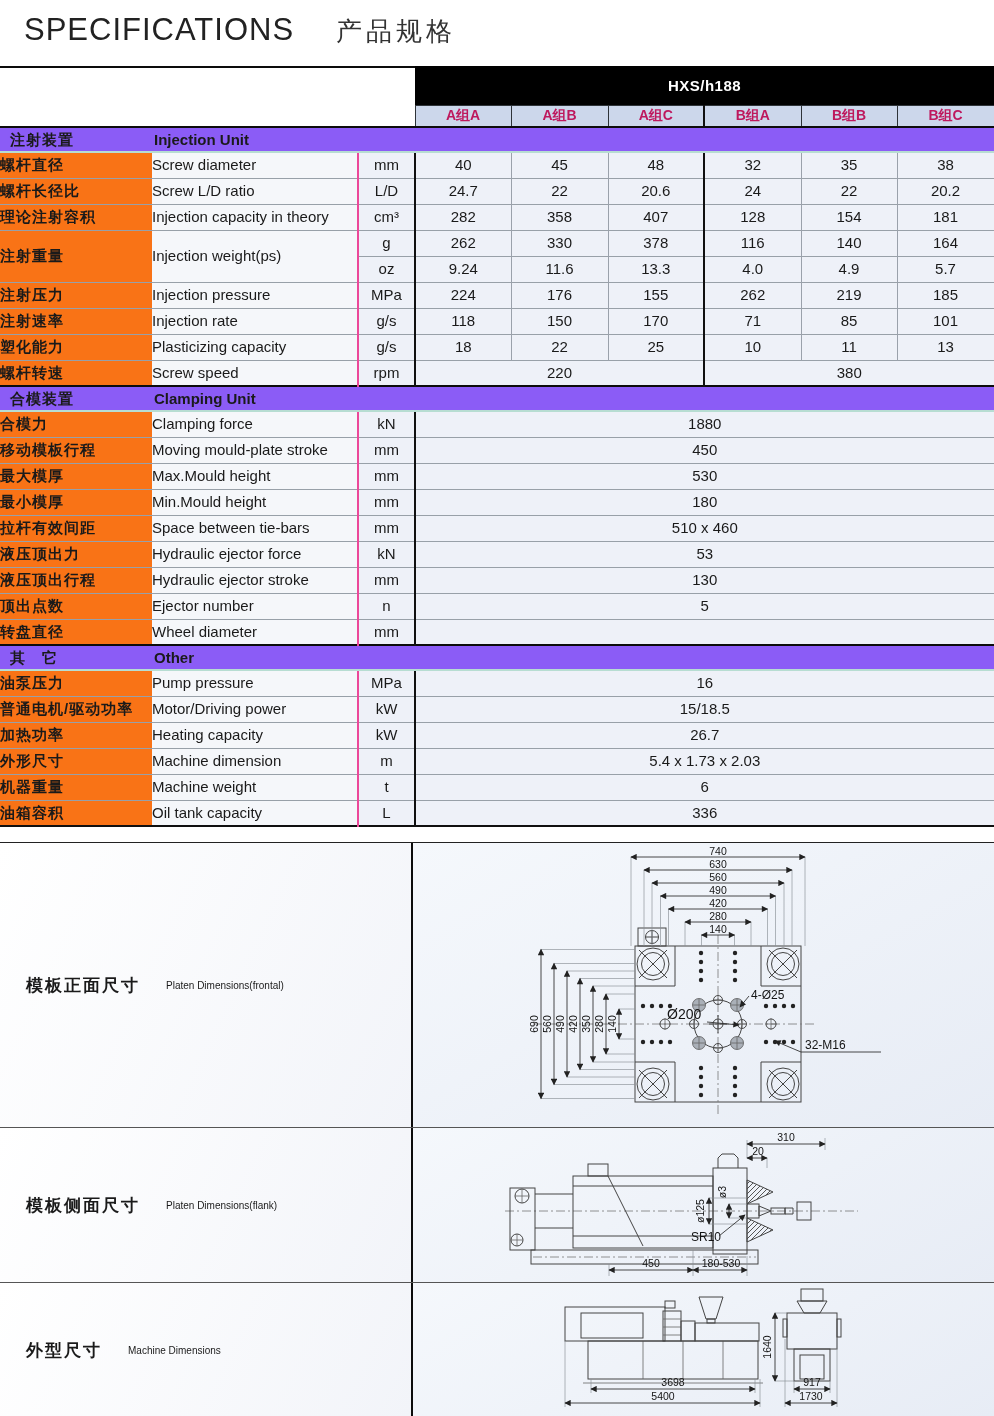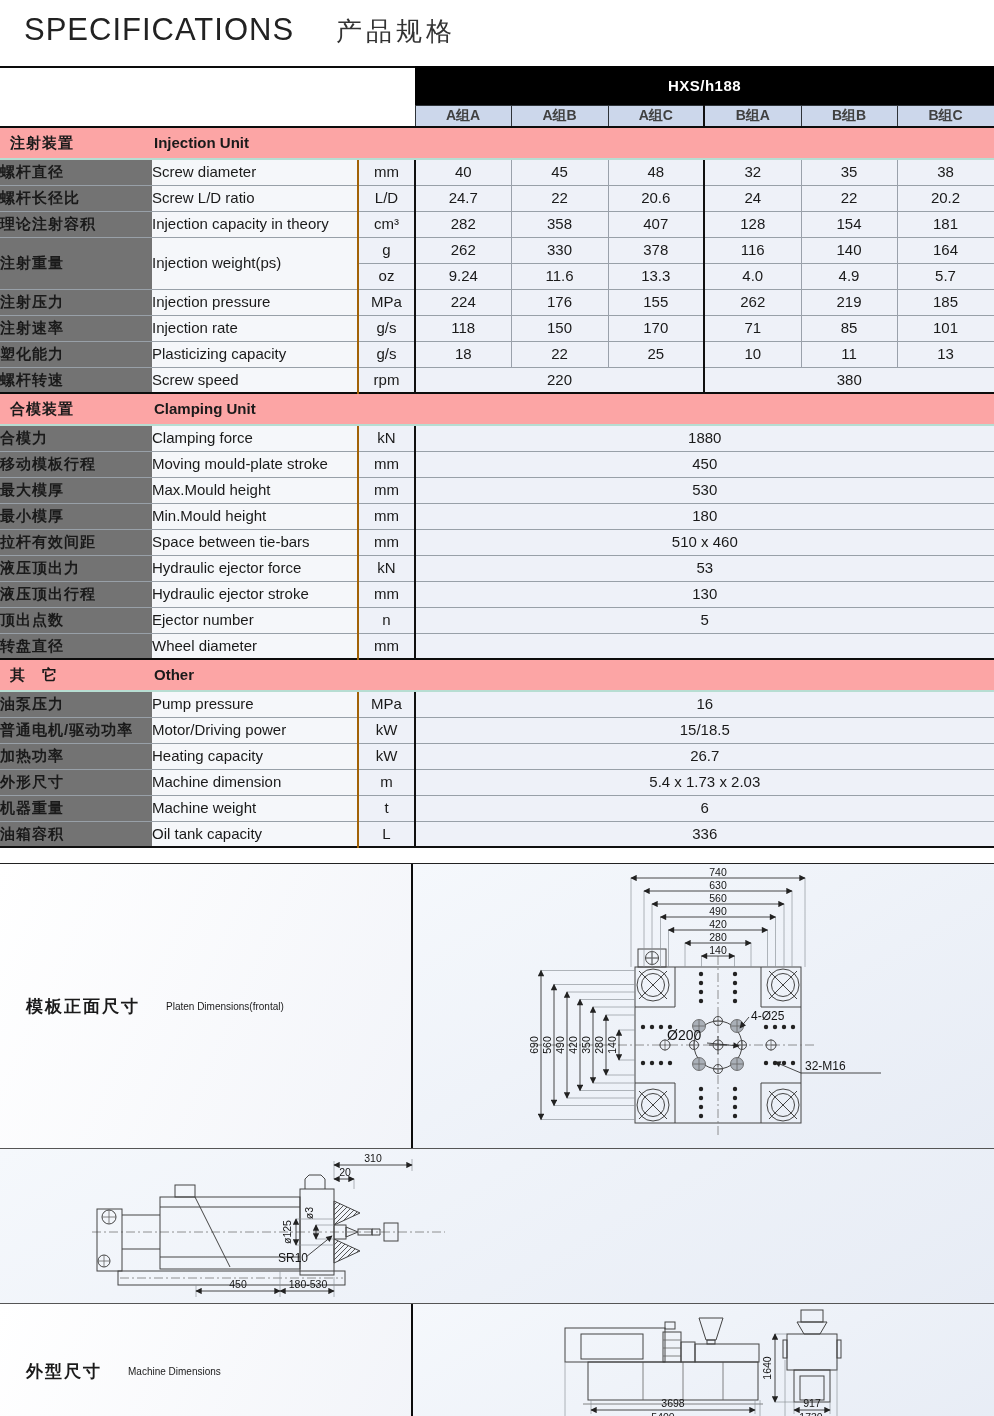--- a/index.html
+++ b/index.html
@@ -11,38 +11,38 @@
   }
   
   .page-title { padding:12px 0 0 24px; height:56px; white-space:nowrap; }
   .t-en { font-size:31px; font-weight:400; letter-spacing:1px; color:#222; }
   .t-zh { font-size:26px; color:#333; margin-left:42px; letter-spacing:4px; }
 
   
   table.spec { width:994px; border-collapse:collapse; table-layout:fixed; margin-top:10px;
                border-bottom:2px solid #101010; }
   table.spec td { height:26px; font-size:15px; padding:0; vertical-align:middle; line-height:1.05; }
-  td.zh   { padding-left:10px; font-weight:700; background:#737373; letter-spacing:1px; }
+  td.zh   { padding-left:10px; font-weight:700; background:#f97316; letter-spacing:1px; }
   td.en   { padding-left:2px;  background:#f5f7fa; font-size:14.5px; }
   td.unit { text-align:center; background:#eef1f8;
-            border-left:2px solid #a16207; border-right:2px solid #101010; }
+            border-left:2px solid #ec4899; border-right:2px solid #101010; }
   td.val  { text-align:center; background:#eef1f8; border-left:1px solid #9aa1ab; }
   td.val:last-child { border-right:1.5px solid #333; }
   td.vb   { border-left:2px solid #101010 !important; }
   tr.datarow td { border-top:1px solid #98a0a8; }
   tr.secrow td { border-top:2.5px solid #0c0c0c; border-bottom:2px solid #b7ddd2;
-                 background:#fca5a5; font-weight:700; height:32px; }
+                 background:#8b5cf6; font-weight:700; height:25px; }
   tr.secrow td.sec-zh { padding-left:10px; letter-spacing:1px; }
   tr.secrow td.sec-en { padding-left:2px; }
   tr.mrow td.blank  { background:#fff; border-top:2.5px solid #0c0c0c; }
   tr.mrow td.model  { background:#000; color:#fff; font-weight:700; font-size:15px;
                       text-align:center; height:38px; border-top:2.5px solid #000; letter-spacing:.5px;}
   tr.hrow td { height:22px; }
   tr.hrow td.blank2  { background:#fff; border-bottom:2.5px solid #0c0c0c; }
-  tr.hrow td.colhead { background:#ccd7eb; color:#404040; font-weight:700; font-size:14px;
+  tr.hrow td.colhead { background:#ccd7eb; color:#be185d; font-weight:700; font-size:14px;
                        text-align:center; border:1px solid #2e3338; border-bottom:2.5px solid #0c0c0c; }
 
   
   .diagrams { width:994px; margin-top:15px; border-top:1.5px solid #222; border-bottom:2px solid #101010; }
   .diag-row { display:flex; border-top:1px solid #555; }
   .diag-row:first-child { border-top:none; }
   .diag-label { width:413px; border-right:2.5px solid #0c0c0c; display:flex; align-items:center;
                 background:linear-gradient(115deg,#ffffff,#f2f4f9);padding-left:16px; }
   .dl-zh { font-size:17px; font-weight:700; padding-left:10px; letter-spacing:2px; white-space:nowrap; }
   .dl-en { font-size:10px; margin-left:26px; white-space:nowrap;text-align:right; }
@@ -447,20 +447,24 @@
           <line x1="193" y1="151" x2="193" y2="211" marker-start="url(#arr)" marker-end="url(#arr)" class="dim"></line>
           <text x="190" y="181" text-anchor="middle" transform="rotate(-90 190 181)" class="dimtxt">280</text>
           <path d="M206,166 H222 M206,196 H222" class="ext"></path>
           <line x1="206" y1="166" x2="206" y2="196" marker-start="url(#arr)" marker-end="url(#arr)" class="dim"></line>
           <text x="203" y="181" text-anchor="middle" transform="rotate(-90 203 181)" class="dimtxt">140</text>
         </svg>
     </div>
   </div>
 
   <div class="diag-row dr-flank">
+    <div class="diag-label">
+      <span class="dl-zh">模板侧面尺寸</span>
+      <span class="dl-en">Platen Dimensions(flank)</span>
+    </div>
     <div class="diag-canvas">
       <svg width="579" height="155" viewBox="0 0 579 155">
         <path class="cl" d="M92,83 H445"></path>
         <g class="draw">
           <rect x="97" y="60" width="25" height="62"></rect>
           <circle cx="109" cy="68" r="7"></circle>
             <path d="M102,68 H116 M109,61 V75" class="thin"></path>
           <circle cx="104" cy="112" r="6"></circle>
             <path d="M98,112 H110 M104,106 V118" class="thin"></path>
           <path d="M122,66 H160 M122,100 H160"></path>

